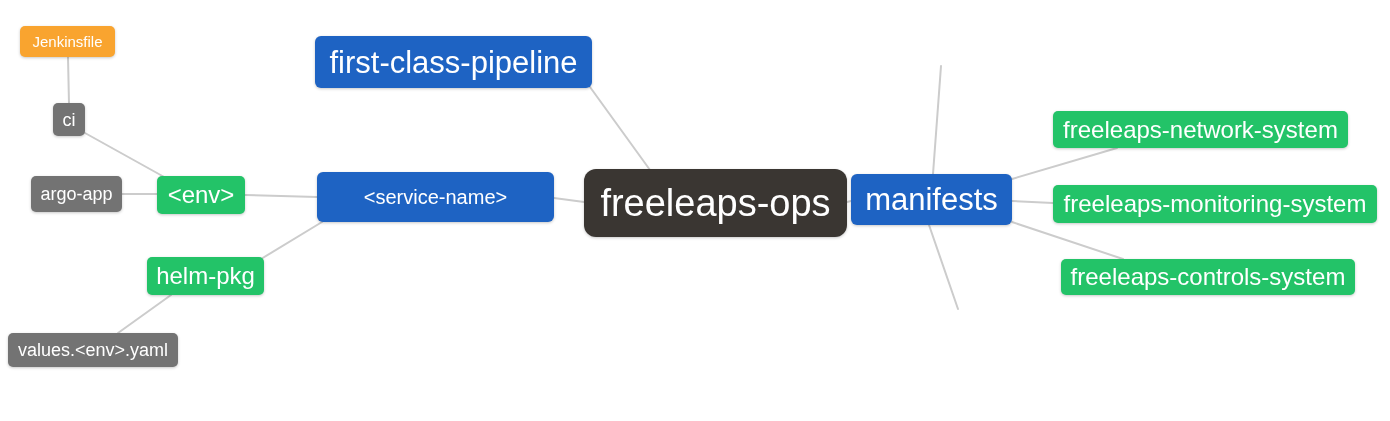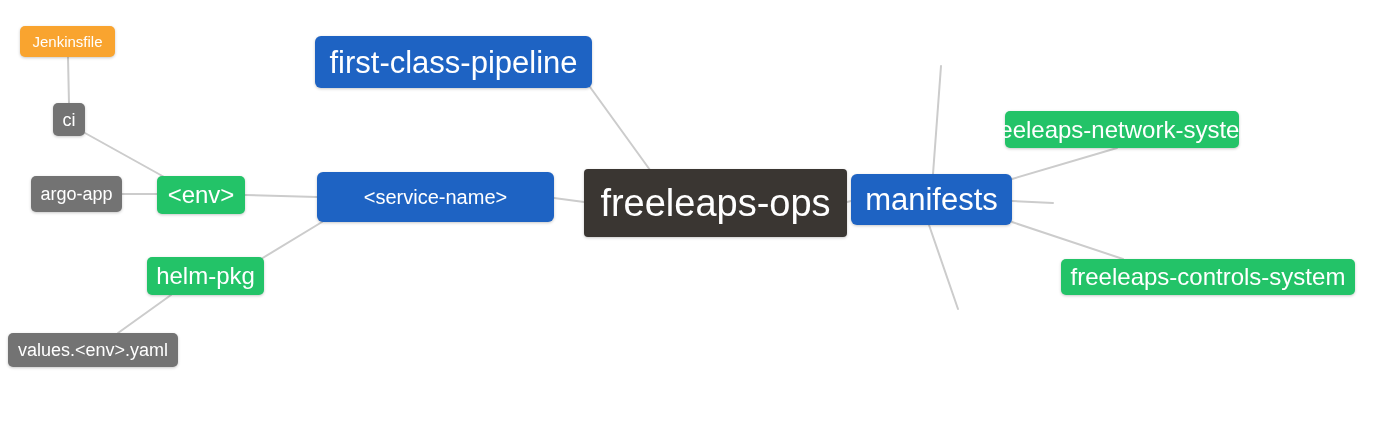--- a/index.html
+++ b/index.html
@@ -8,21 +8,21 @@
     font-family:"Liberation Sans",sans-serif;overflow:hidden;
   }
   .canvas{position:relative;width:1390px;height:421px;background:#ffffff;}
   .edges{position:absolute;left:0;top:0;width:1390px;height:421px;}
   .edges line{stroke:#cccccc;stroke-width:2;stroke-linecap:round;}
   .node{
     position:absolute;display:flex;align-items:center;justify-content:center;
     color:#ffffff;border-radius:5px;box-sizing:border-box;white-space:nowrap;
     box-shadow:0 1px 3px rgba(0,0,0,0.22);line-height:1;cursor:pointer;
   }
-  .lv-root{background:#3A3632;border-radius:4px;}
+  .lv-root{background:#3A3632;border-radius:12px;}
   .lv-2{background:#1E63C3;border-radius:6px;}
   .lv-3{background:#23C368;}
   .lv-4{background:#737373;}
   .lv-5{background:#F9A42F;}
   .label{pointer-events:none;}
 </style>
 </head>
 <body>
 
 <div class="canvas">
@@ -78,23 +78,26 @@
 
   <div class="node lv-root" style="left:584px;top:169px;width:263px;height:68px;font-size:38px">
     <span class="label">freeleaps-ops</span>
   </div>
 
   <div class="node lv-2" style="left:851px;top:174px;width:161px;height:51px;font-size:31px">
     <span class="label">manifests</span>
   </div>
 
 
-  <div class="node lv-3" style="left:1005px;top:111px;width:234px;height:37px;font-size:24px">
+  <div class="node lv-3" style="left:1053px;top:111px;width:295px;height:37px;font-size:24px">
     <span class="label">freeleaps-network-system</span>
   </div>
 
+  <div class="node lv-3" style="left:1053px;top:185px;width:324px;height:38px;font-size:24px">
+    <span class="label">freeleaps-monitoring-system</span>
+  </div>
 
   <div class="node lv-3" style="left:1061px;top:259px;width:294px;height:36px;font-size:24px">
     <span class="label">freeleaps-controls-system</span>
   </div>
 
 
 </div>
 
 </body></html>

